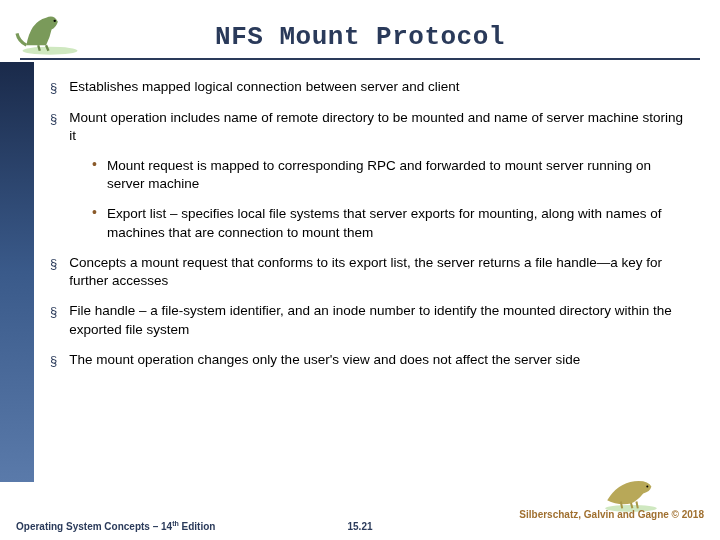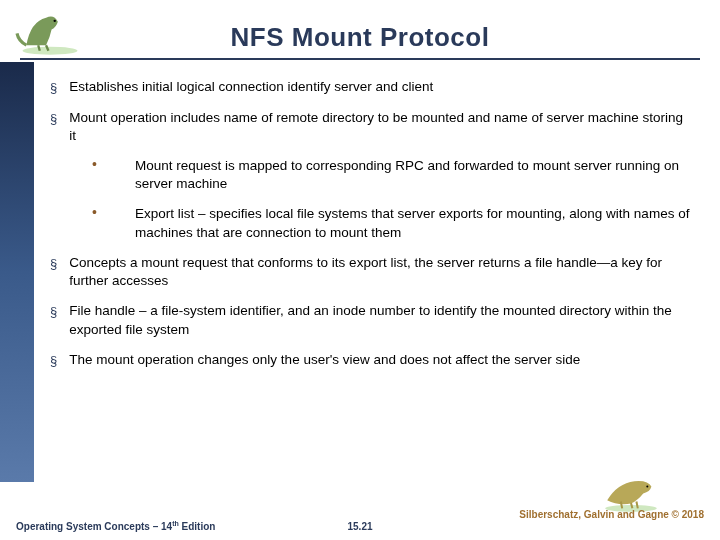--- a/index.html
+++ b/index.html
@@ -9,20 +9,21 @@
     font-family: Arial, Helvetica, sans-serif;
     background: #fff;
     position: relative;
     overflow: hidden;
   }
   .header {
     position: relative;
     height: 60px;
     border-bottom: 2px solid #2a3a5a;
     margin: 0 20px 0 20px;
+    font-family: Liberation Mono, monospace;
   }
   .dino-top {
     position: absolute;
     left: -10px;
     top: 2px;
     width: 80px;
     height: 55px;
   }
   .title {
     text-align: center;
@@ -65,21 +66,21 @@
     margin-left: 42px;
     margin-bottom: 12px;
     margin-top: 6px;
   }
   .b2 .dot {
     color: #8a5a2a;
     font-size: 14px;
     margin-right: 10px;
     line-height: 1;
   }
-  .b2-text { flex: 1; margin-left: 28px; }
+  .b2-text { flex: 1; }
   .footer {
     position: absolute;
     bottom: 8px;
     left: 16px;
     right: 16px;
     font-size: 10px;
   }
   .footer-left {
     position: absolute;
     left: 0;
@@ -123,21 +124,21 @@
     <path d="M20 55 Q10 50 8 40" stroke="#7a9a5a" stroke-width="4" fill="none"></path>
   </svg>
   <div class="title">NFS Mount Protocol</div>
 </div>
 
 <div class="sidebar"></div>
 
 <div class="content">
   <div class="b1">
     <span class="mark">§</span>
-    <span class="b1-text">Establishes initial logical connection identify server and client</span>
+    <span class="b1-text">Establishes mapped logical connection between server and client</span>
   </div>
   <div class="b1">
     <span class="mark">§</span>
     <span class="b1-text">Mount operation includes name of remote directory to be mounted and name of server machine storing it</span>
   </div>
   <div class="b2">
     <span class="dot">•</span>
     <span class="b2-text">Mount request is mapped to corresponding RPC and forwarded to mount server running on server machine</span>
   </div>
   <div class="b2">

